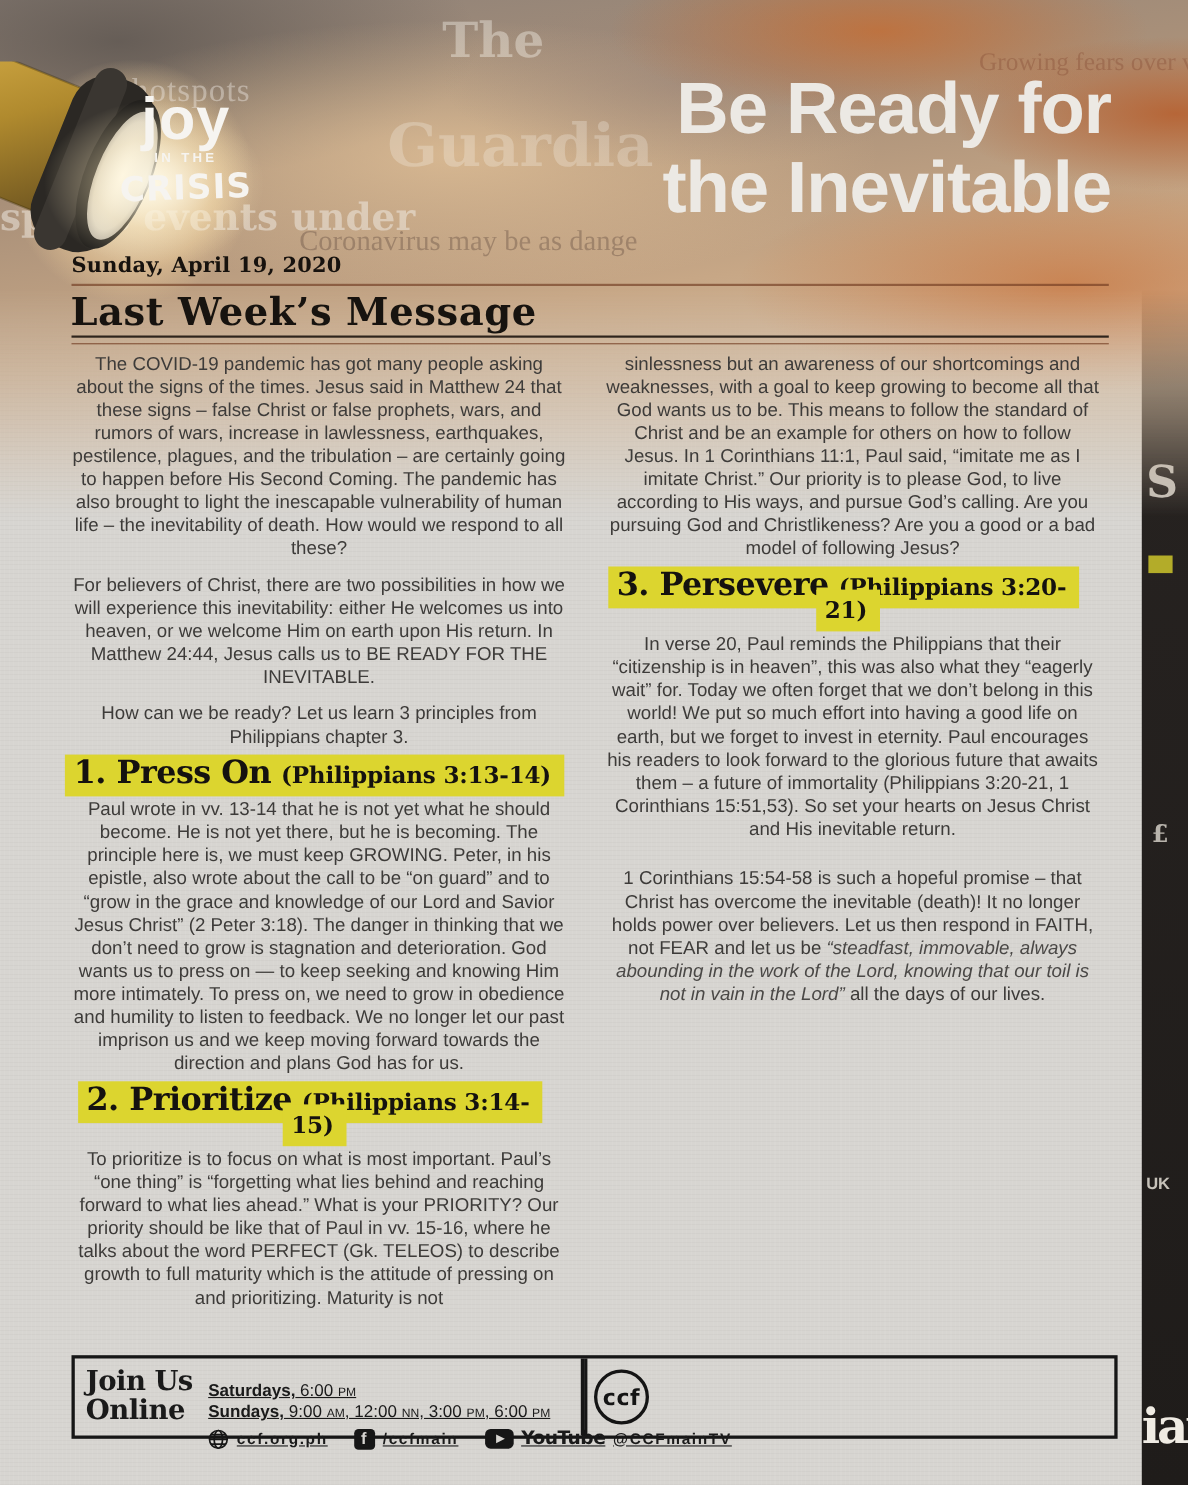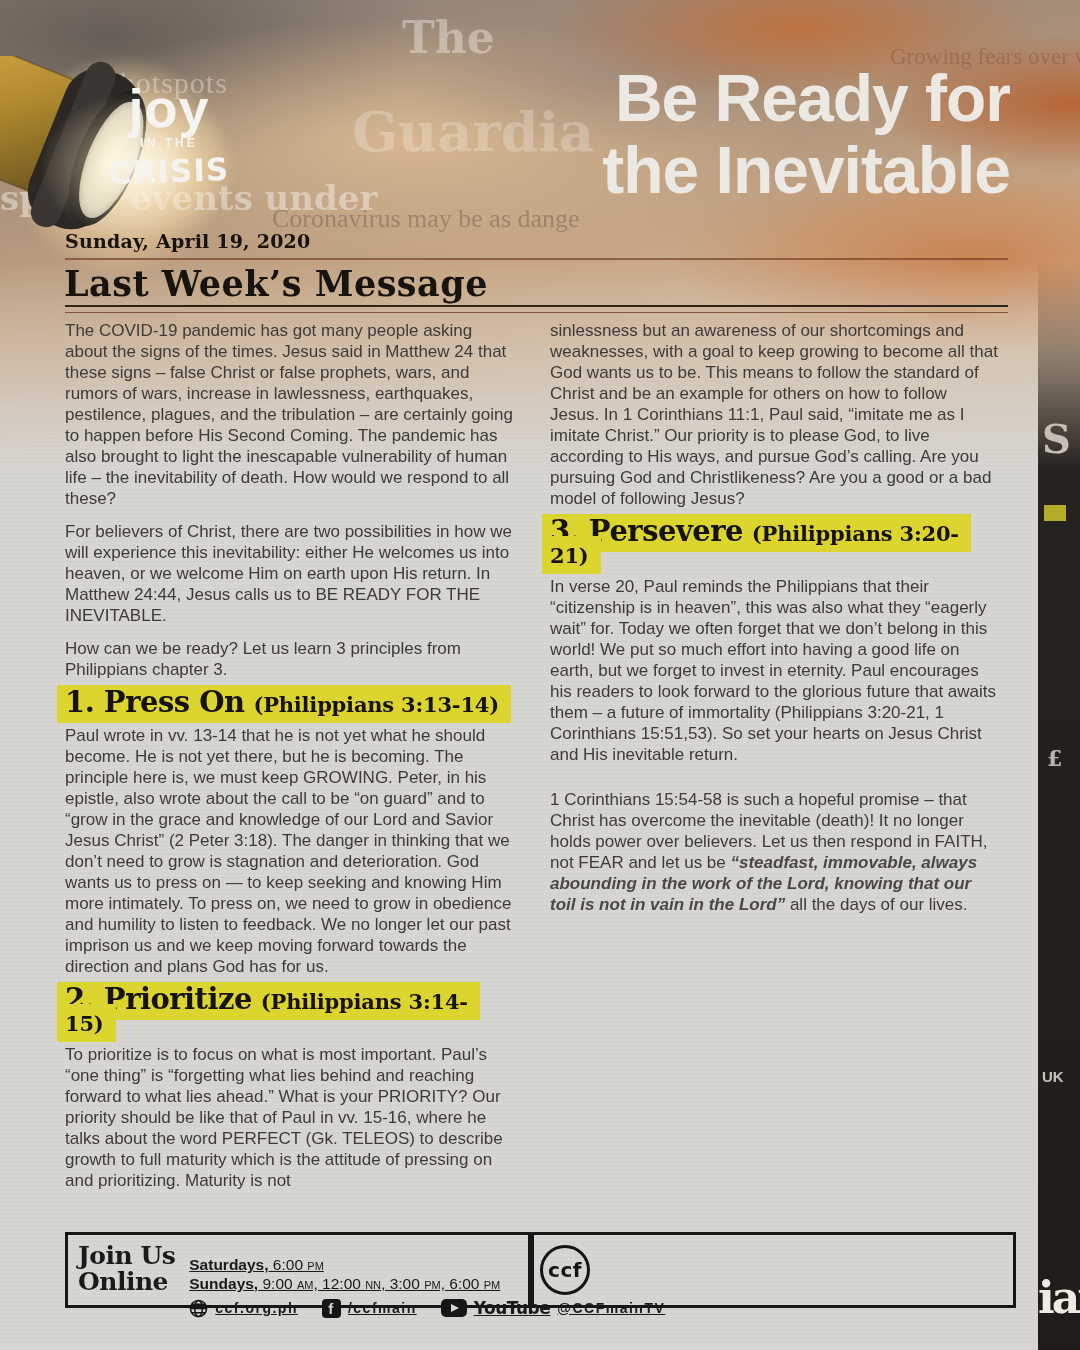--- a/index.html
+++ b/index.html
@@ -49,29 +49,29 @@
   .headline{position:absolute;right:70px;top:62px;z-index:4;margin:0;text-align:right;
     font:700 66px/72px "Liberation Sans",sans-serif;color:#ece9e4;letter-spacing:-1px;}
   .headline span{display:block;}
   
   .date{position:absolute;left:65px;top:230px;z-index:4;font:700 19px "DejaVu Serif",serif;color:#17120e;letter-spacing:.2px;}
   .rule1{position:absolute;left:65px;top:258px;width:943px;height:2px;z-index:4;background:rgba(112,58,32,.65);}
   .lw-title{position:absolute;left:64px;top:263px;z-index:4;margin:0;font:700 35px "DejaVu Serif",serif;color:#17130f;letter-spacing:.5px;}
   .rule2{position:absolute;left:65px;top:305px;width:943px;height:5px;z-index:4;
     border-top:2px solid #2e241c;border-bottom:1px solid rgba(112,58,32,.8);}
   
-  .col{position:absolute;top:320px;width:450px;z-index:4;font-size:17px;line-height:21px;color:#3d3b39;}
+  .col{position:absolute;top:320px;width:450px;z-index:4;font-size:17px;line-height:21px;color:#3d3b39;text-align:center;}
   .col-left{left:65px;} .col-right{left:550px;}
   .col p{margin:0 0 12px;}
   h2.sec{margin:6px 0 10px -8px;font-family:"DejaVu Serif",serif;font-weight:700;color:#15120f;}
   h2.sec .hl{background:#dcd52f;padding:3px 12px 5px 8px;-webkit-box-decoration-break:clone;box-decoration-break:clone;}
   h2.sec .num-title{font-size:29px;letter-spacing:-.5px;}
   h2.sec .ref{font-size:21px;letter-spacing:-.2px;}
   .closing{margin-top:24px !important;}
-  .it{font-style:italic;color:#4a4846;font-weight:bold;}
+  .it{font-style:italic;color:#4a4846;}
   
   .footer{position:absolute;left:65px;top:1232px;width:945px;height:70px;z-index:4;
     border:3px solid #161616;display:flex;color:#1a1a1a;}
   .f-div{width:3px;background:#161616;flex:0 0 3px;}
   .f-online{display:flex;width:460px;flex:0 0 460px;}
   .f-broadcast{display:flex;flex:1;}
   .f-title{font-family:"DejaVu Serif",serif;font-weight:700;font-size:25px;line-height:26px;
     padding:8px 14px 0 10px;letter-spacing:-.5px;white-space:nowrap;}
   .f-content{padding-top:20px;font-size:15.5px;line-height:19px;text-decoration:underline;}
   .f-line b{font-weight:700;}

